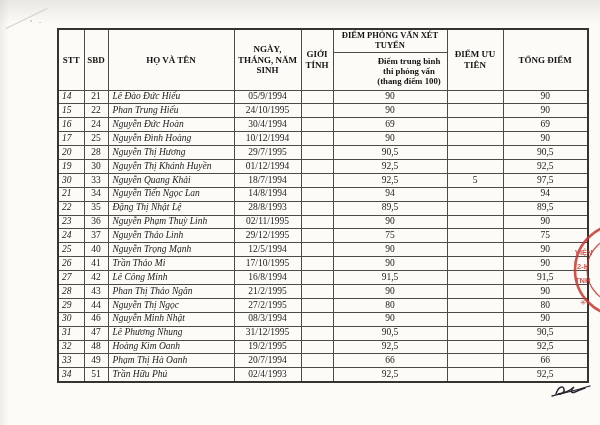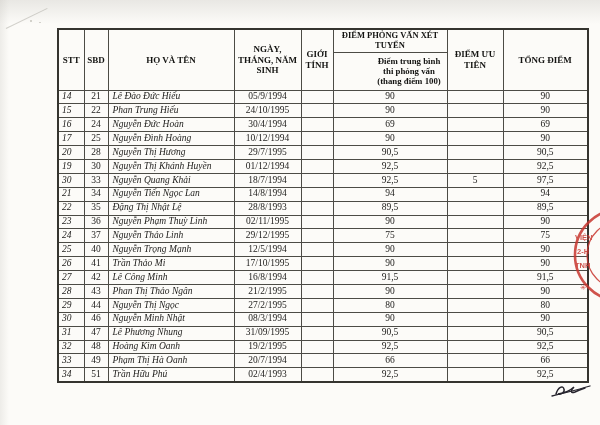--- a/index.html
+++ b/index.html
@@ -60,21 +60,21 @@
     line-height:1;
     padding:0 2px;
     white-space:nowrap;
     color:#1c1b19;
   }
   td.c-stt  { text-align:left; padding-left:3px;font-style:italic; }
   td.c-name { text-align:left; padding-left:4px;font-style:italic; }
 
   
   .stamp {
-    position:absolute; right:0; top:210px; width:30px; height:96px;
+    position:absolute; right:0; top:225px; width:30px; height:96px;
     overflow:hidden; opacity:.85; pointer-events:none;
   }
   .stamp svg { display:block; }
   .stamp text {
     font-family:"Liberation Sans","DejaVu Sans",sans-serif;
     font-weight:bold; fill:#c8362f; font-size:7.5px;
   }
 
   
   .signature { position:absolute; left:551px; top:381px; width:40px; height:20px; }
@@ -283,21 +283,21 @@
           <td class="c-dob">08/3/1994</td>
           <td class="c-gender"></td>
           <td class="c-score">90</td>
           <td class="c-prio"></td>
           <td class="c-total">90</td>
         </tr>
         <tr>
           <td class="c-stt">31</td>
           <td class="c-sbd">47</td>
           <td class="c-name">Lê Phương Nhung</td>
-          <td class="c-dob">31/09/1995</td>
+          <td class="c-dob">31/12/1995</td>
           <td class="c-gender"></td>
           <td class="c-score">90,5</td>
           <td class="c-prio"></td>
           <td class="c-total">90,5</td>
         </tr>
         <tr>
           <td class="c-stt">32</td>
           <td class="c-sbd">48</td>
           <td class="c-name">Hoàng Kim Oanh</td>
           <td class="c-dob">19/2/1995</td>

